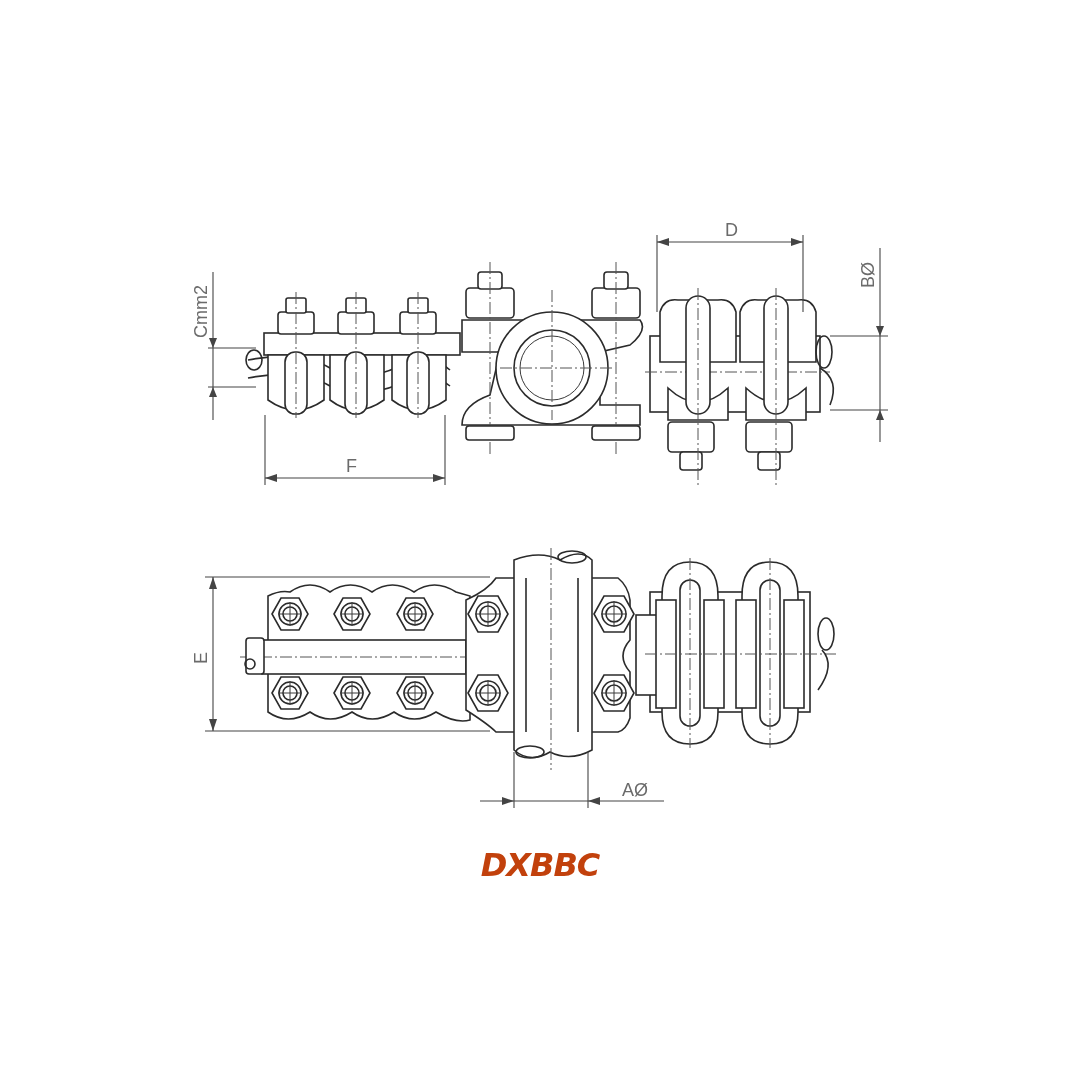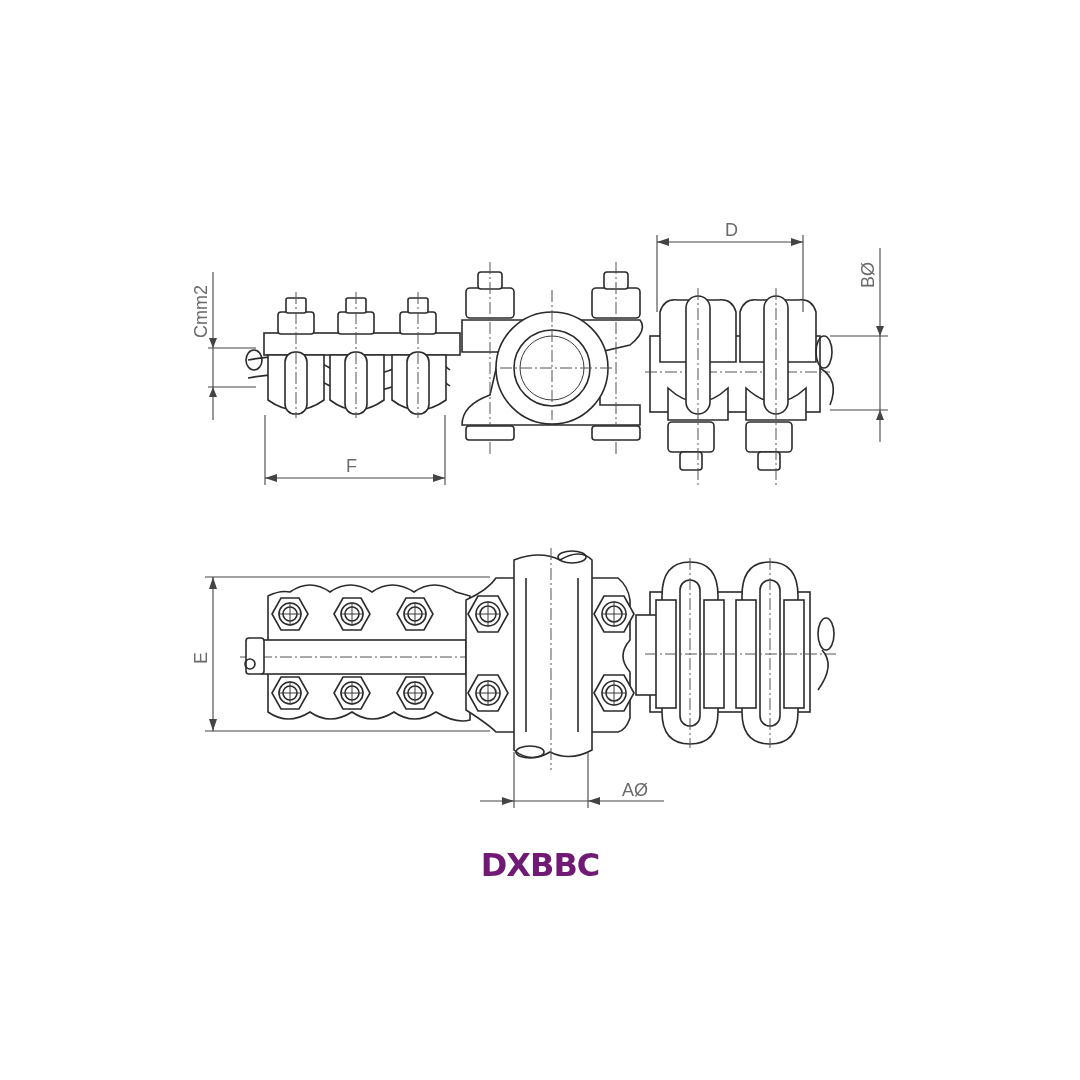--- a/index.html
+++ b/index.html
@@ -7,21 +7,21 @@
     #drawing { position: absolute; left: 0; top: 0; width: 1080px; height: 1080px; }
     .ln { fill: none; stroke: #2b2b2b; stroke-width: 1.6; }
     .thin { fill: none; stroke: #3a3a3a; stroke-width: 1; }
     .fillw { fill: #ffffff; stroke: #2b2b2b; stroke-width: 1.6; }
     .ctr { fill: none; stroke: #555; stroke-width: 1; stroke-dasharray: 12 3 2 3; }
     .dim { fill: none; stroke: #444; stroke-width: 1.1; }
     .arr { fill: #444; stroke: none; }
     .lbl { font-family: "Liberation Sans", sans-serif; font-size: 18px; fill: #6b6b6b; }
     .title { position: absolute; left: 0; width: 1080px; top: 846px; text-align: center;
              font-family: "DejaVu Sans", sans-serif; font-weight: bold; font-size: 32px;
-             color: #701a75; letter-spacing: -1px; }
+             color: #c2410c; letter-spacing: -1px; font-style: italic; }
   </style>
 </head>
 <body>
 
 <svg id="drawing" viewBox="0 0 1080 1080" xmlns="http://www.w3.org/2000/svg">
 
   <g>
 
     <rect class="fillw" x="264" y="333" width="196" height="22"></rect>
 

